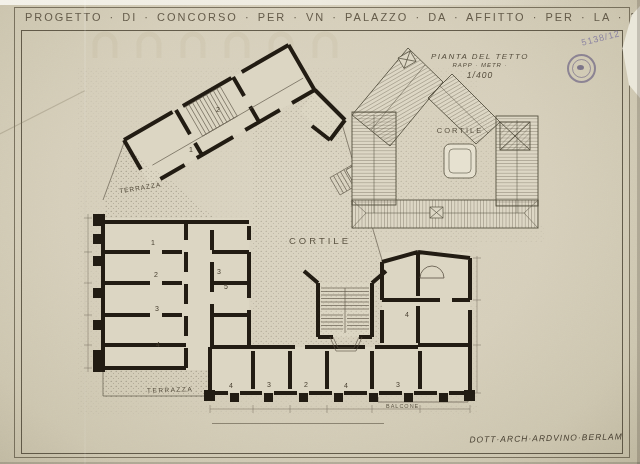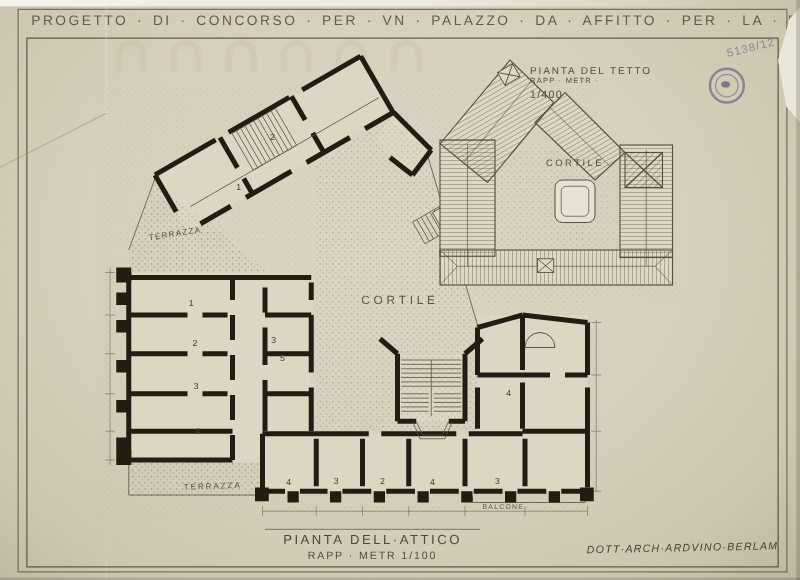--- a/index.html
+++ b/index.html
@@ -21,21 +21,21 @@
   
   .frame-outer{position:absolute;left:14px;top:7px;width:614px;height:449px;
     border:1px solid rgba(92,84,66,.75);}
   .frame-inner{position:absolute;left:21px;top:30px;width:600px;height:422px;
     border:1.6px solid rgba(70,62,46,.8);}
   
   .sheet-title{position:absolute;left:25px;top:11px;width:592px;font-size:11px;
     letter-spacing:2px;word-spacing:2px;color:#655c4b;white-space:nowrap;
     text-align:justify;text-align-last:justify;}
   .lbl{position:absolute;color:#554d3d;white-space:nowrap;}
-  .roof-titleblock{left:424px;top:52px;width:112px;text-align:left;line-height:1.3;}
+  .roof-titleblock{left:424px;top:52px;width:112px;text-align:center;line-height:1.3;font-style:italic;}
   .roof-t1{font-size:8px;letter-spacing:1.5px;display:block}
   .roof-t2{font-size:6px;letter-spacing:1px;display:block}
   .roof-t3{font-size:8.5px;letter-spacing:1px;display:block}
   .roof-cortile{left:432px;top:126px;width:56px;font-size:7.5px;letter-spacing:2px;text-align:center}
   .attic-cortile{left:286px;top:235px;width:68px;font-size:9.5px;letter-spacing:3px;text-align:center;color:#5c5443}
   .terr-up{left:119px;top:184px;font-size:6.5px;letter-spacing:1px;transform:rotate(-9deg)}
   .terr-low{left:147px;top:386px;font-size:6.5px;letter-spacing:1.5px;transform:rotate(-2deg)}
   .balcone{left:386px;top:403px;font-size:5.5px;letter-spacing:1px;color:#5f5747}
   .footer-rule{position:absolute;left:212px;top:423px;width:172px;height:1px;background:rgba(82,74,58,.55)}
   .footer-block{left:206px;top:426px;width:184px;text-align:center;line-height:1.2}
@@ -285,24 +285,20 @@
     <span class="roof-t3">1/400</span>
   </div>
 
   <div class="lbl roof-cortile">CORTILE</div>
   <div class="lbl attic-cortile">CORTILE</div>
   <div class="lbl terr-up">TERRAZZA</div>
   <div class="lbl terr-low">TERRAZZA</div>
   <div class="lbl balcone">BALCONE</div>
 
   <div class="footer-rule"></div>
-  <div class="lbl footer-block">
-    <span class="foot-t1">PIANTA DELL·ATTICO</span>
-    <span class="foot-t2">RAPP · METR 1/100</span>
-  </div>
 
   <div class="lbl signature">DOTT·ARCH·ARDVINO·BERLAM</div>
 
   <div class="top-sliver"></div>
   <div class="right-chip"></div>
   <div class="right-edge"></div>
   <div class="bottom-edge"></div>
   <div class="crease1"></div>
   <div class="crease2"></div>
 </div>

